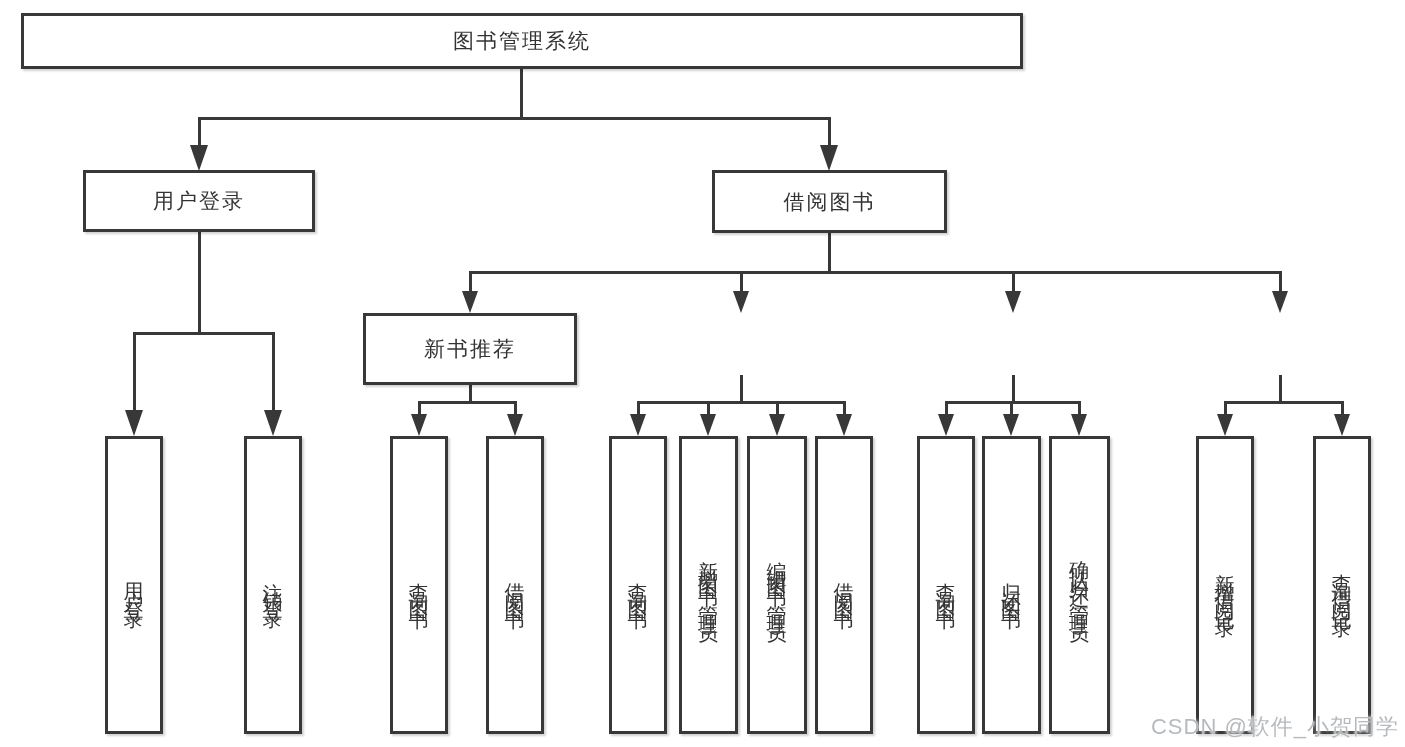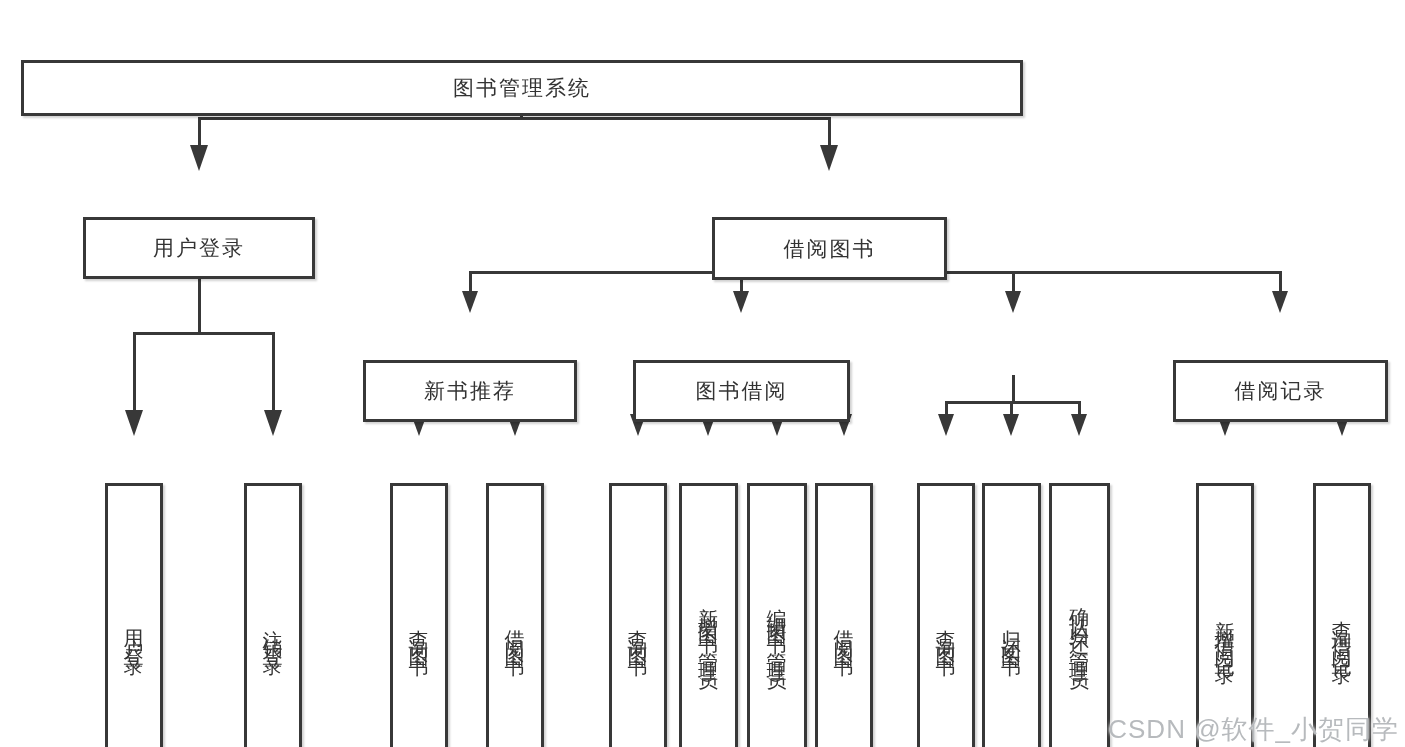--- a/index.html
+++ b/index.html
@@ -9,41 +9,40 @@
     font-family:"Liberation Sans", sans-serif;
     color:#333333;
   }
   .node {
     position:absolute; box-sizing:border-box;
     border:3px solid #383838; background:#ffffff;
     display:flex; align-items:center; justify-content:center;
     font-size:21px; letter-spacing:2px; color:#333333;
     box-shadow:2px 2px 2px rgba(0,0,0,0.18);
     z-index:2;
-    margin-top:47px;
   }
   .leaf {
     writing-mode:vertical-rl; text-orientation:mixed;
     font-size:20px; letter-spacing:9px; line-height:1;
     padding:6px 0;
   }
   .cl { position:absolute; background:#383838; z-index:1; }
   .ah {
     position:absolute; width:0; height:0; z-index:1;
     border-left:8px solid transparent; border-right:8px solid transparent;
     border-top:22px solid #383838;
   }
   .ah-big {
     position:absolute; width:0; height:0; z-index:1;
     border-left:9px solid transparent; border-right:9px solid transparent;
     border-top:26px solid #383838;
   }
   .watermark {
     position:absolute; right:6px; top:712px; z-index:5;
-    font-size:26px; color:#b7babd; letter-spacing:1px;
+    font-size:22px; color:#b7babd; letter-spacing:1px;
     text-shadow:0 0 4px #ffffff, 0 0 2px #ffffff;
   }
 </style>
 </head>
 <body>
 
 <div class="canvas">
 
   <div class="node" style="left:21px;top:13px;width:1002px;height:56px">图书管理系统</div>
 
@@ -68,23 +67,21 @@
   <div class="cl" style="left:469px;top:271px;width:813px;height:3px"></div>
   <div class="cl" style="left:469px;top:273px;width:3px;height:20px"></div>
   <div class="ah" style="left:462px;top:291px"></div>
   <div class="cl" style="left:740px;top:273px;width:3px;height:20px"></div>
   <div class="ah" style="left:733px;top:291px"></div>
   <div class="cl" style="left:1012px;top:273px;width:3px;height:20px"></div>
   <div class="ah" style="left:1005px;top:291px"></div>
   <div class="cl" style="left:1279px;top:273px;width:3px;height:20px"></div>
   <div class="ah" style="left:1272px;top:291px"></div>
 
-  <div class="node" style="left:363px;top:313px;width:214px;height:62px">新书推荐</div>
-  <div class="node" style="left:633px;top:313px;width:217px;height:62px">图书借阅</div>
-  <div class="node" style="left:1173px;top:313px;width:215px;height:62px">借阅记录</div>
+  <div class="node" style="left:363px;top:313px;width:214px;height:72px">新书推荐</div>
 
   <div class="cl" style="left:469px;top:375px;width:3px;height:28px"></div>
   <div class="cl" style="left:418px;top:401px;width:99px;height:3px"></div>
   <div class="cl" style="left:418px;top:403px;width:3px;height:13px"></div>
   <div class="ah" style="left:411px;top:414px"></div>
   <div class="cl" style="left:514px;top:403px;width:3px;height:13px"></div>
   <div class="ah" style="left:507px;top:414px"></div>
 
   <div class="cl" style="left:740px;top:375px;width:3px;height:28px"></div>
   <div class="cl" style="left:637px;top:401px;width:209px;height:3px"></div>

